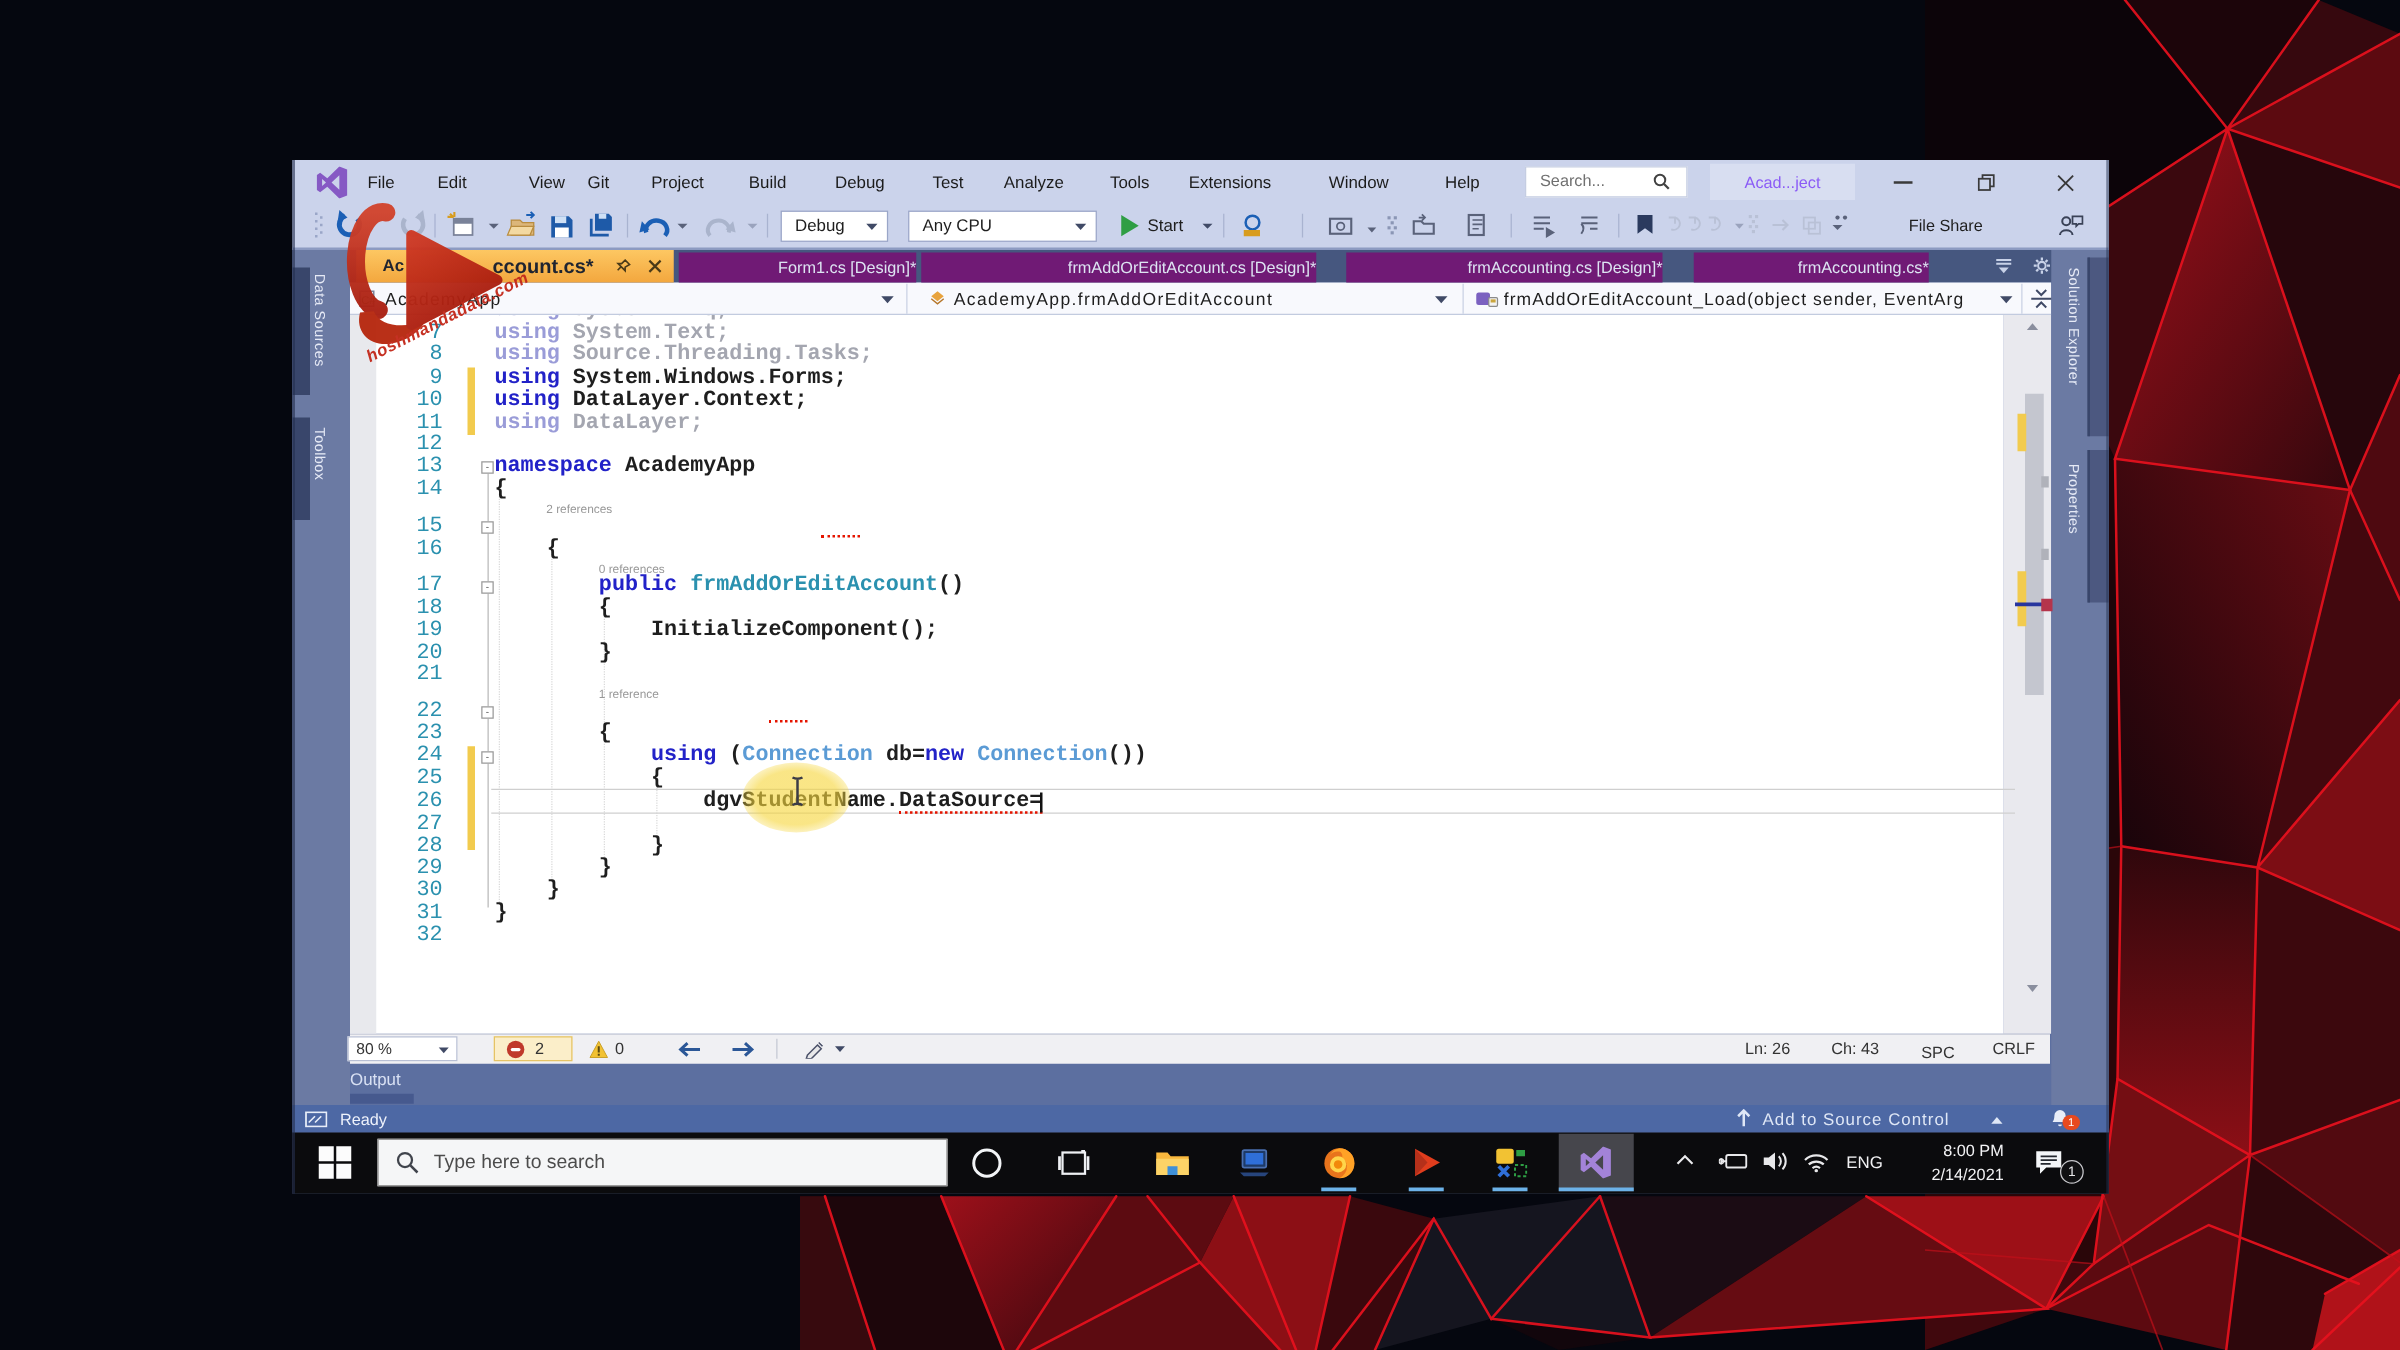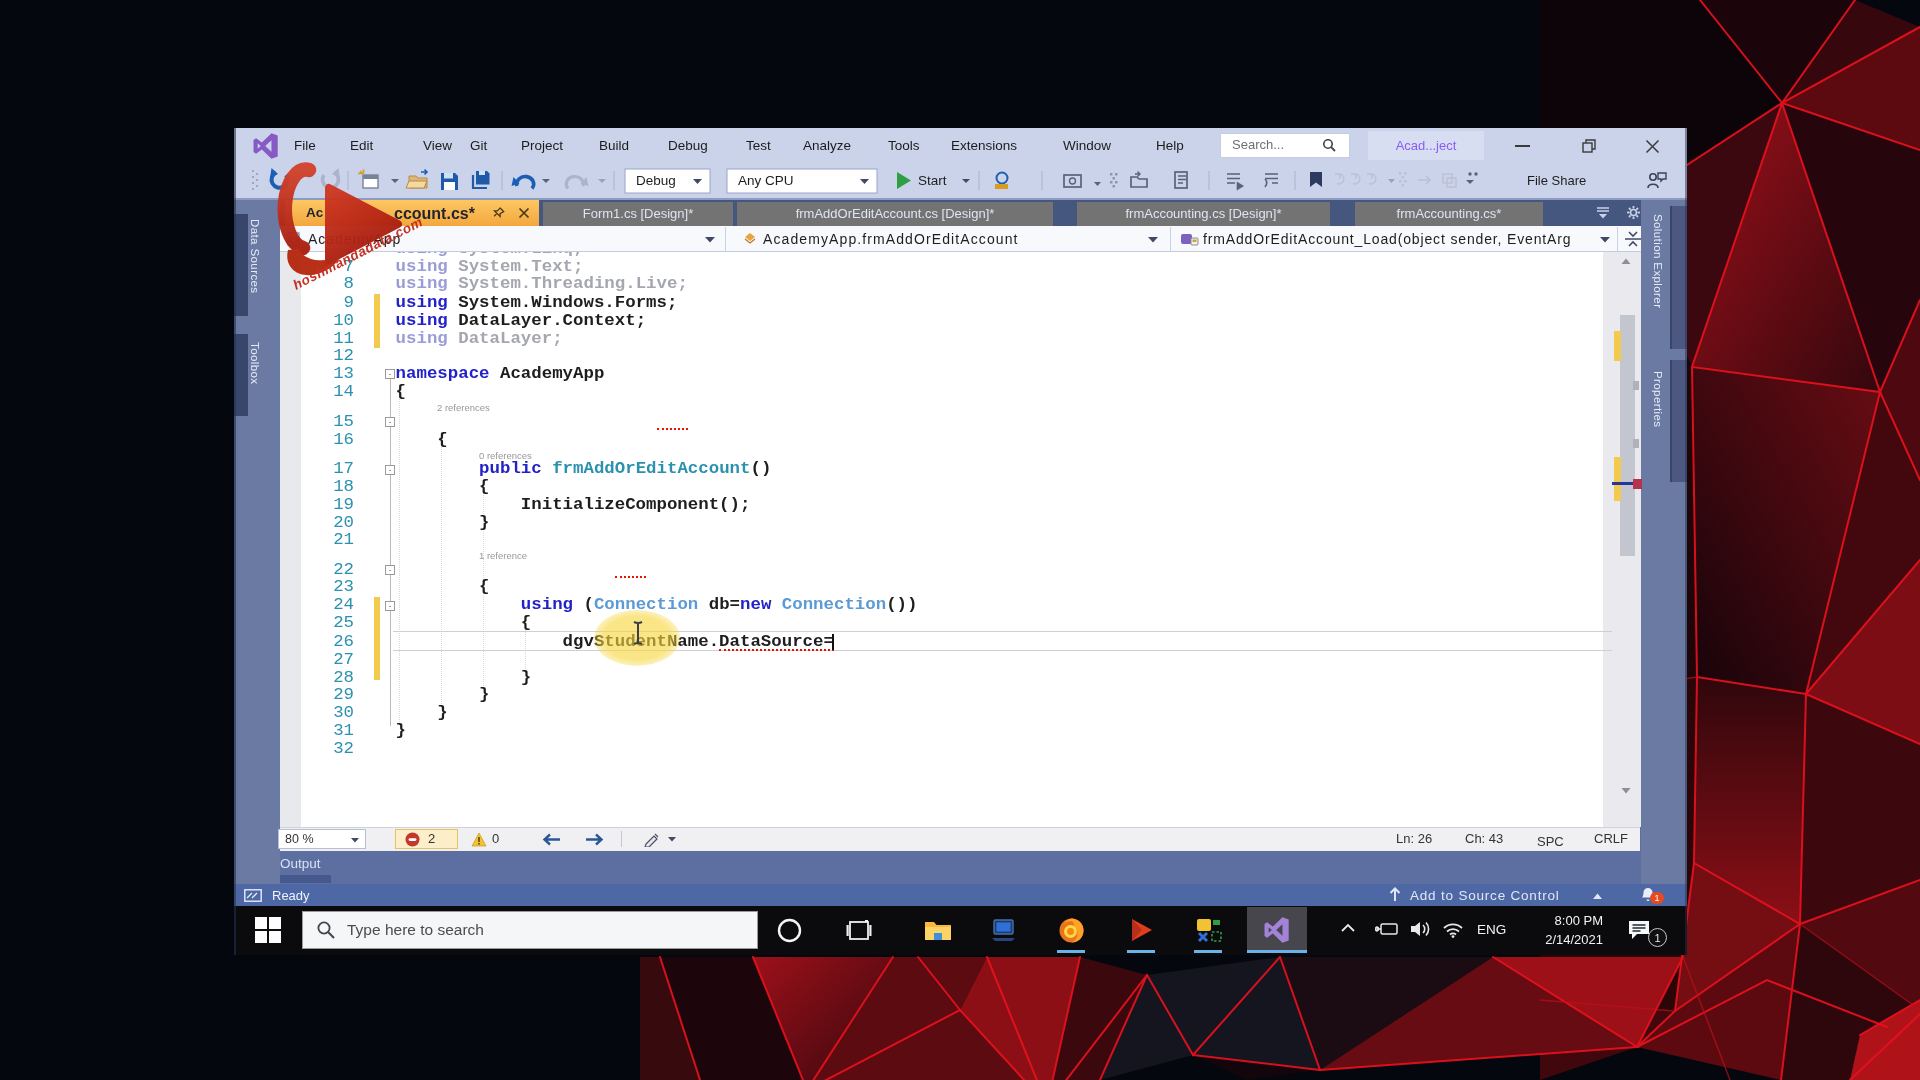--- a/index.html
+++ b/index.html
@@ -13,21 +13,21 @@
   .ty{color:#2b91af;}
   .lb{color:#5b9bd5;}
   .gr{color:#a4a6b0;}
   .gk{color:#9a9cd8;}
   .lens{position:absolute;font-size:9.5px;color:#989898;font-family:"Liberation Sans",sans-serif;}
   .sqg{position:absolute;height:0;border-bottom:2px dotted #e51400;}
   .vtext{color:#e6eaf6;font-size:11.5px;letter-spacing:0.4px;writing-mode:vertical-rl;}
   .menu{position:absolute;top:138px;font-size:13.5px;color:#1c1c1c;}
   .tb{position:absolute;font-size:13px;color:#1e1e1e;}
   .guide{position:absolute;width:0;border-left:1px dotted #d9d9d9;}
-  .tab{position:absolute;top:202px;height:24px;background:#737373;color:#dde4f2;font-size:13px;line-height:24px;text-align:center;}
+  .tab{position:absolute;top:202px;height:24px;background:#701a75;color:#dde4f2;font-size:13px;line-height:24px;text-align:right;}
 </style>
 </head>
 <body>
 
 <svg class="abs" style="left:0;top:0" width="1920" height="1080" viewBox="0 0 1920 1080">
 <defs>
 <linearGradient id="g1" x1="0" y1="0" x2="1" y2="1">
   <stop offset="0" stop-color="#9d101a"></stop>
         <stop offset="1" stop-color="#33070d"></stop>
 </linearGradient>
@@ -422,21 +422,21 @@
   <div class="num mono" style="top:381px">26</div>
   <div class="num mono" style="top:399px">27</div>
   <div class="num mono" style="top:417px">28</div>
   <div class="num mono" style="top:434px">29</div>
   <div class="num mono" style="top:452px">30</div>
   <div class="num mono" style="top:470px">31</div>
   <div class="num mono" style="top:488px">32</div>
 
   <div class="cl mono" style="top:-12px"><span class="gk">using</span><span class="gr"> System.Linq;</span></div>
   <div class="cl mono" style="top:6px"><span class="gk">using</span><span class="gr"> System.Text;</span></div>
-  <div class="cl mono" style="top:23px"><span class="gk">using</span><span class="gr"> System.Threading.Live;</span></div>
+  <div class="cl mono" style="top:23px"><span class="gk">using</span><span class="gr"> Source.Threading.Tasks;</span></div>
   <div class="cl mono" style="top:42px"><span class="kw">using</span> System.Windows.Forms;</div>
   <div class="cl mono" style="top:60px"><span class="kw">using</span> DataLayer.Context;</div>
   <div class="cl mono" style="top:78px"><span class="gk">using</span><span class="gr"> DataLayer;</span></div>
   <div class="cl mono" style="top:113px"><span class="kw">namespace</span> AcademyApp</div>
   <div class="cl mono" style="top:131px">{</div>
   <div class="cl mono" style="top:179px">    {</div>
   <div class="cl mono" style="top:208px">        <span class="kw">public</span> <span class="ty">frmAddOrEditAccount</span>()</div>
   <div class="cl mono" style="top:226px">        {</div>
   <div class="cl mono" style="top:244px">            InitializeComponent();</div>
   <div class="cl mono" style="top:262px">        }</div>

